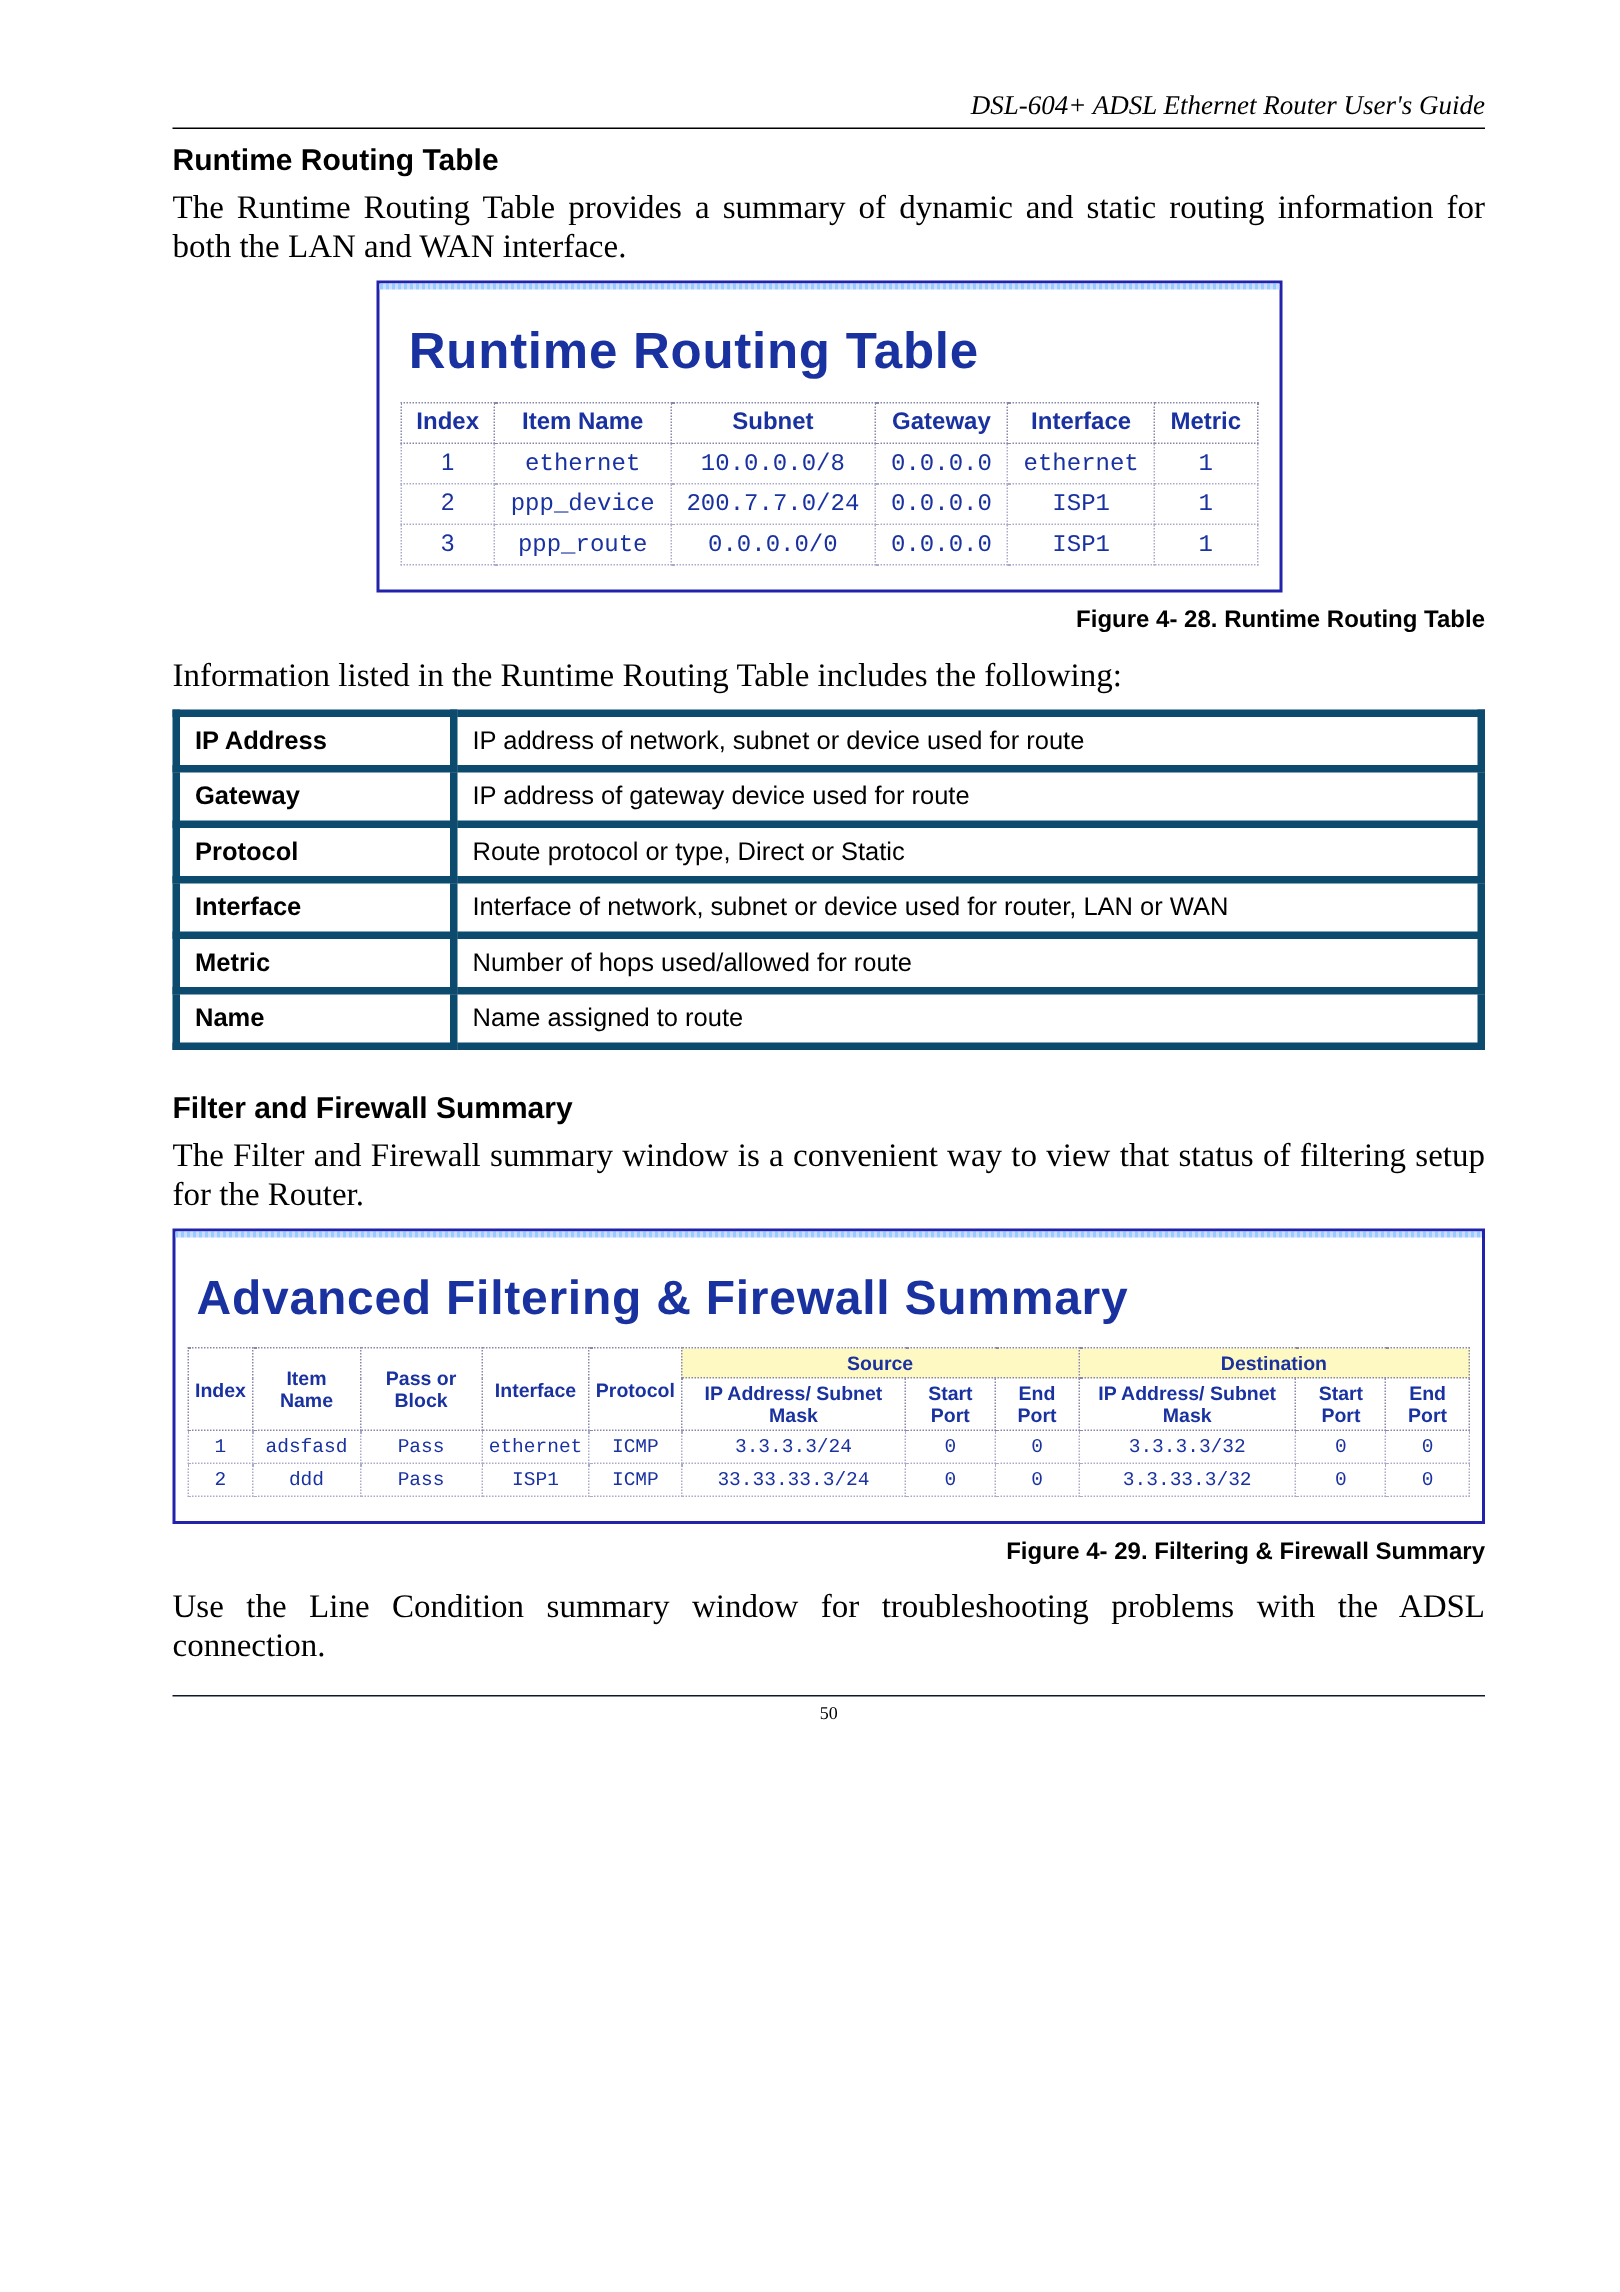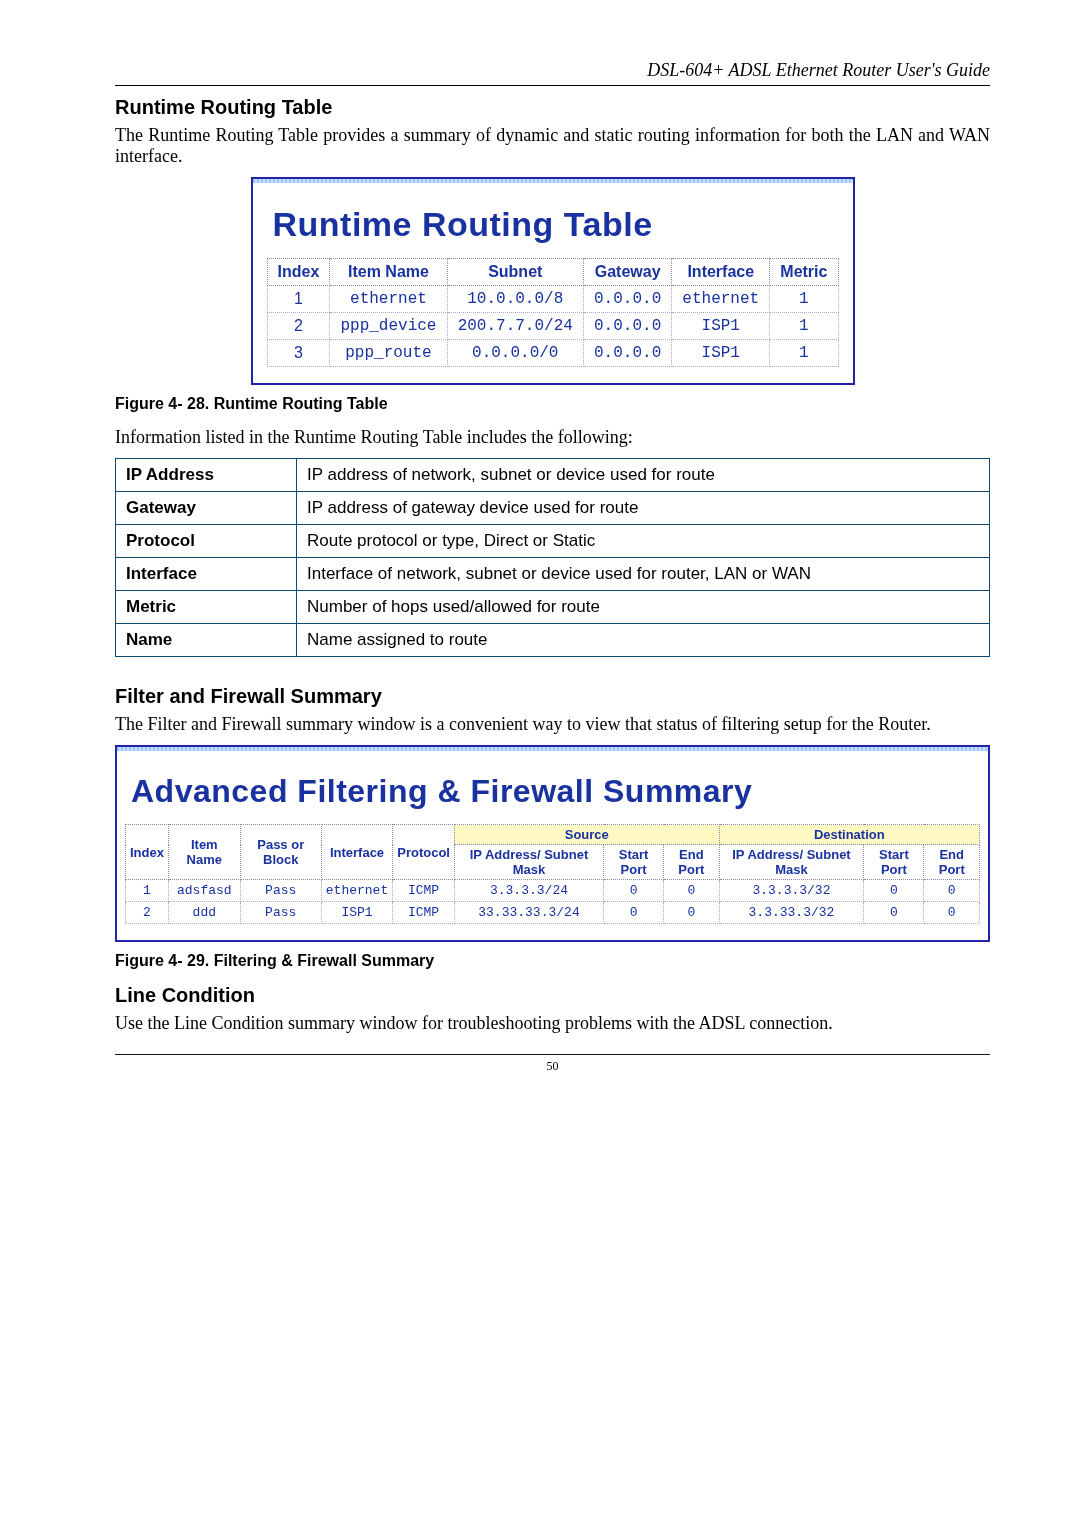--- a/index.html
+++ b/index.html
@@ -22,21 +22,21 @@
     margin-bottom: 10px;
   }
   .section-title {
     font-family: Arial, Helvetica, sans-serif;
     font-weight: bold;
     font-size: 20px;
     color: #000;
     margin-bottom: 6px;
   }
   .body-text {
-    font-size: 18px;
+    font-size: 22px;
     text-align: justify;
     margin-bottom: 10px;
   }
   .fig-box {
     margin: 10px auto 14px auto;
   }
 
   
   .window-wrap {
     border: 2px solid #22a; 
@@ -86,32 +86,32 @@
     font-family: "Courier New", monospace;
     color: #1a32a0;
   }
   .rt-table td.idx { font-family: Verdana, Arial, sans-serif; }
   .rt-table td.name { font-family: "Courier New", monospace; }
 
   .fig-caption {
     font-family: Arial, Helvetica, sans-serif;
     font-weight: bold;
     font-size: 16px;
-    text-align: left;
+    text-align: right;
     margin: 10px 0 14px 0;
   }
 
   
   table.def {
     width: 100%;
     border-collapse: collapse;
     margin-top: 4px;
   }
   table.def td {
-    border: 1px solid #0c4a6e;
+    border: 5px solid #0c4a6e;
     padding: 6px 10px;
     font-family: Arial, Helvetica, sans-serif;
     font-size: 17px;
     vertical-align: top;
   }
   table.def td.term { font-weight: bold; width: 160px; }
 
   
   .fw-box { width: 100%; box-sizing: border-box; padding: 20px 8px 16px 8px; }
   .fw-box .window-title { font-size: 32px; margin-left: 6px; }
@@ -283,17 +283,16 @@
               <td>3.3.33.3/32</td>
               <td>0</td>
               <td>0</td>
             </tr>
           </tbody>
       </table>
     </div>
     <div class="fig-caption">Figure 4- 29. Filtering &amp; Firewall Summary</div>
   </div>
 
-  <div class="section-title">Line Condition</div>
   <div class="body-text">Use the Line Condition summary window for troubleshooting problems with the ADSL connection.</div>
 
   <div class="footer">50</div>
 </div>
 
 </body></html>

